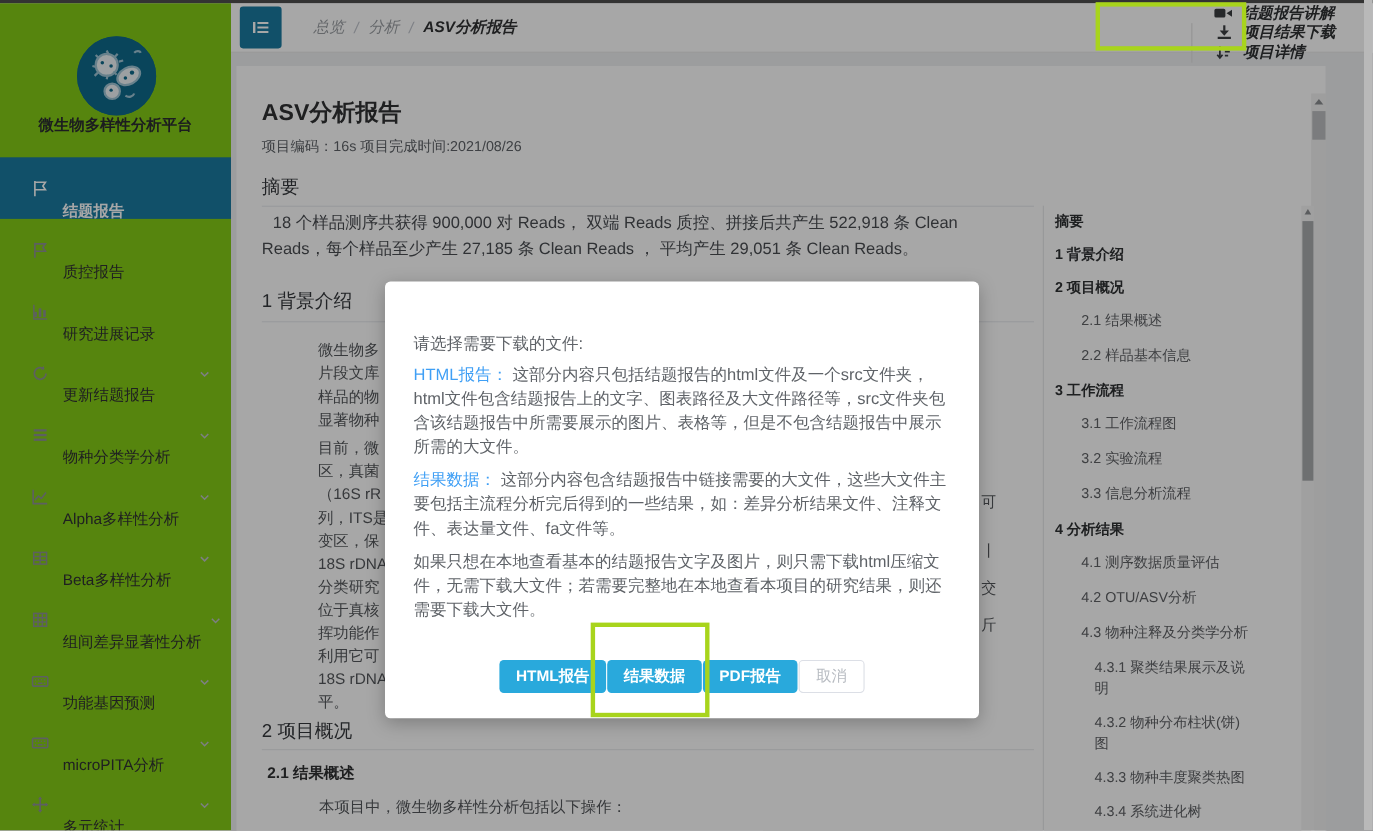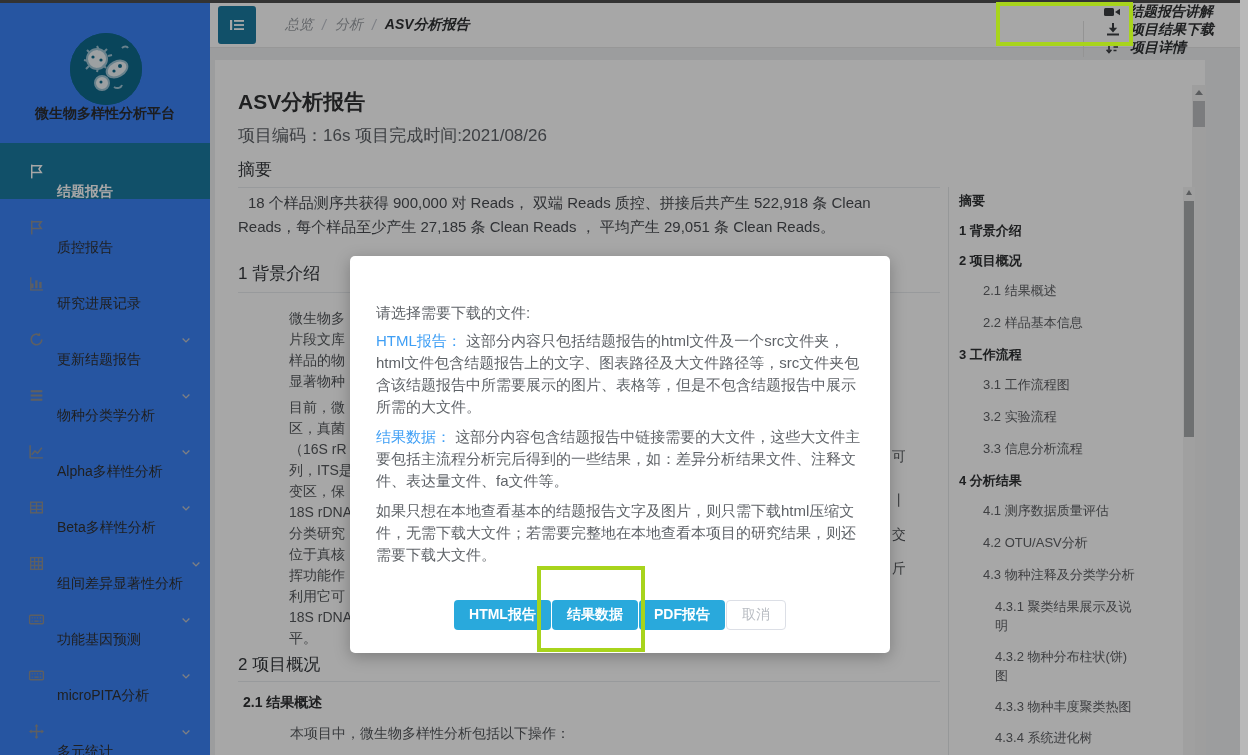--- a/index.html
+++ b/index.html
@@ -4,21 +4,21 @@
 <style>
   html,body{margin:0;padding:0;background:#888;}
   .stage{position:relative;width:1248px;height:755px;overflow:hidden;
          font-family:"Liberation Sans","DejaVu Sans",sans-serif;background:#eef0f2;}
   .abs{position:absolute;}
   
   .top-strip{left:0;top:0;width:1248px;height:3px;background:#4f4f4f;}
   .edge-art{width:4px;}
   .browser-scroll{left:1240px;top:0;width:8px;height:755px;background:#b9b9b9;z-index:80;}
   
-  .sidebar{left:0;top:3px;width:210px;height:752px;background:#3b82f6;}
+  .sidebar{left:0;top:3px;width:210px;height:752px;background:#84cc16;}
   .logo{left:70px;top:30px;width:72px;height:72px;border-radius:50%;background:#0f6a8c;}
   .side-title{left:0;top:102px;width:210px;text-align:center;font-size:14px;font-weight:bold;color:#2b2d30;}
   .nav{left:0;top:140px;width:210px;}
   .nav-item{position:relative;height:56px;display:flex;align-items:center;padding-left:28px;box-sizing:border-box;
             color:#303133;font-size:14px;cursor:pointer;}
   .nav-item .ic{color:#8f9296;}
   .nav-item.active{background:#1a7aa0;color:#fff;font-weight:bold;}
   .nav-item.active .ic{color:#fff;}
   .nav-label{margin-left:12px;white-space:nowrap;margin-top:41px;}
   .chev{position:absolute;right:18px;top:50%;margin-top:-6px;color:#bfc3c9;}
@@ -32,21 +32,21 @@
   .crumbs{left:75px;top:0;height:44px;display:flex;align-items:center;font-size:14px;color:#9a9ea3;}
   .crumb-sep{margin:0 9px;color:#c0c4cc;}
   .crumb-cur{color:#303133;font-weight:bold;}
   .actions{right:14px;top:0;height:44px;display:flex;align-items:stretch;flex-direction:column;}
   .action{display:flex;align-items:center;padding:0 20px;font-size:14px;font-weight:600;color:#2f3133;cursor:pointer;}
   .action + .action{border-left:1px solid #e2e2e2;}
   .action .ic{width:18px;height:18px;flex:0 0 18px;margin-right:8px;color:#3a3d41;}
   
   .card{left:215px;top:60px;width:990px;height:695px;background:#fff;}
   .h1{left:23px;top:28px;font-size:21px;font-weight:bold;color:#303133;}
-  .meta{left:23px;top:64px;font-size:17px;color:#5f6368;}
+  .meta{left:23px;top:64px;font-size:13px;color:#5f6368;}
   .h2{font-size:17px;color:#35383c;}
   .hr{height:1px;background:#e9ebee;width:702px;left:23px;}
   .body-line{font-size:15px;color:#4a4d52;line-height:24px;white-space:nowrap;}
   .frag-line{font-size:14px;color:#55585c;line-height:21px;white-space:nowrap;}
   .sub-h{font-size:14px;font-weight:bold;color:#303133;}
   .sliver{width:13px;overflow:hidden;font-size:14px;color:#55585c;z-index:5;}
   
   .toc{left:948px;top:187px;width:228px;height:568px;border-left:1px solid #e6e8ea;padding:4px 0 0 10px;box-sizing:border-box;overflow:hidden;}
   .toc-item{line-height:19px;font-size:13px;color:#606266;cursor:pointer;}
   .toc-l1{font-weight:bold;color:#2f3133;margin-bottom:11px;}

